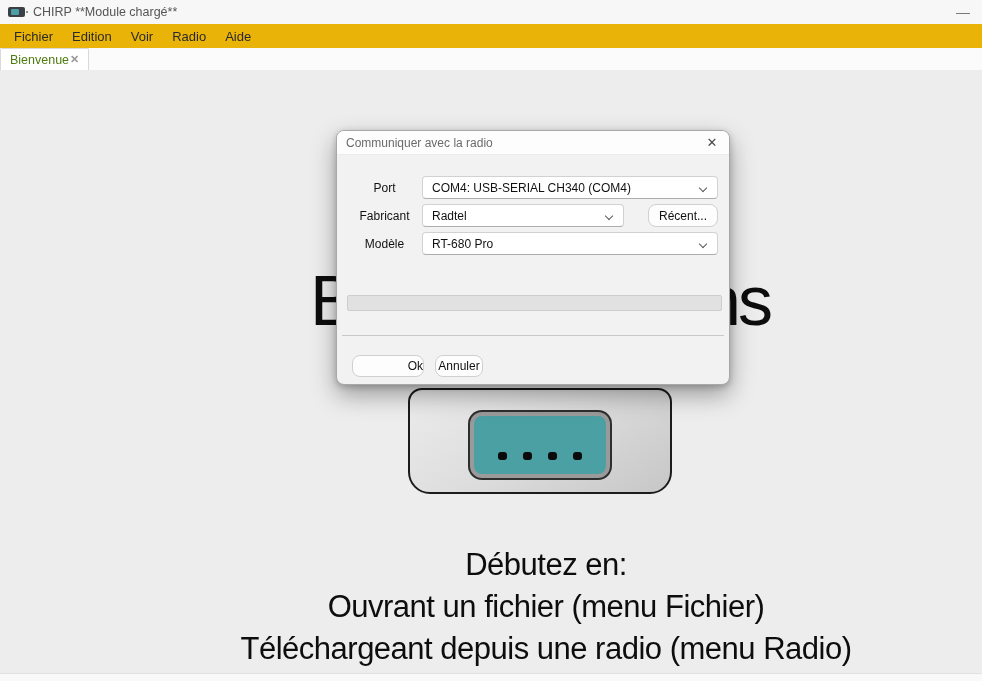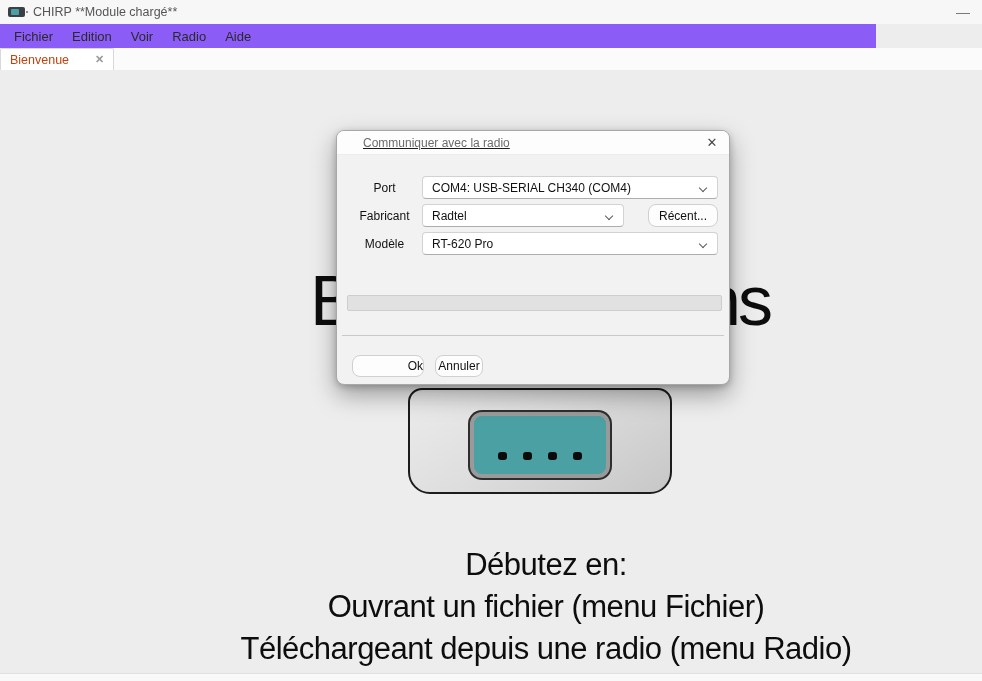--- a/index.html
+++ b/index.html
@@ -25,34 +25,34 @@
     background:#4aa0a5; border-radius:1px;
   }
   .app-icon::after {
     content:""; position:absolute; right:-3px; top:4px; width:2px; height:2px;
     background:#6a6a6a; border-radius:50%;
   }
   .title-text { font-size:12.5px; color:#555; }
   .minimize { position:absolute; right:12px; top:4px; width:14px; height:16px;
     color:#7a7a7a; font-size:14px; line-height:16px; text-align:center; cursor:default; }
   .menubar {
-    position:absolute; left:0; top:24px; width:876px; height:24px;
-    background:#8b5cf6; display:flex; align-items:center; padding-left:8px;
+    position:absolute; left:0; top:24px; width:982px; height:24px;
+    background:#eab308; display:flex; align-items:center; padding-left:8px;
   }
   .menu-item { font-size:13px; color:#2a2a2a; padding:2px 6px; margin-right:7px; cursor:default; }
   .tabbar {
     position:absolute; left:0; top:48px; width:982px; height:22px;
     background:#fbfbfb;
   }
   .tab {
     position:absolute; left:0; top:0; height:22px; display:flex; align-items:center;
     background:#ffffff; border:1px solid #d9d9d9; border-bottom:none;
     padding:0 9px; border-radius:2px 2px 0 0;
   }
-  .tab-label { font-size:12.5px; color:#c2410c; margin-right:26px; }
+  .tab-label { font-size:12.5px; color:#4d7c0f; margin-right:1px; }
   .tab-close { font-size:11px; color:#9a9a9a; font-weight:bold; }
   
   .content {
     position:absolute; left:0; top:70px; width:982px; height:603px;
     background:#ededed; overflow:hidden;
   }
   .statusbar {
     position:absolute; left:0; top:673px; width:982px; height:8px;
     background:#f9f9f9; border-top:1px solid #e1e1e1;
   }
@@ -87,21 +87,21 @@
   
   .dialog {
     position:absolute; left:336px; top:130px; width:394px; height:255px;
     background:#f2f2f2; border:1px solid #a8a8a8; border-radius:8px;
     box-shadow:0 10px 24px rgba(0,0,0,0.35), 0 2px 6px rgba(0,0,0,0.2);
     z-index:10; font-size:12px;
   }
   .dialog-titlebar {
     position:absolute; left:0; top:0; right:0; height:24px;
     background:#fdfdfd; border-radius:7px 7px 0 0; border-bottom:1px solid #ececec;
-    display:flex; align-items:center; padding-left:26px;text-decoration:underline;
+    display:flex; align-items:center; padding-left:9px;
   }
   .dialog-title { font-size:12px; color:#6b6b6b; }
   .dialog-close {
     position:absolute; right:9px; top:4px; width:16px; height:16px;
     color:#4a4a4a; font-size:13px; line-height:16px; text-align:center; cursor:default;
   }
   .field-label {
     position:absolute; left:10px; width:75px; height:23px;
     display:flex; align-items:center; justify-content:center;
     font-size:12px; color:#111;
@@ -195,21 +195,21 @@
 
   <div class="field-label" style="top:73px">Fabricant</div>
   <div class="combo" style="left:85px; top:73px; width:202px">
     <span>Radtel</span>
     <span class="chevron"></span>
   </div>
   <button class="btn recent-btn" style="top:73px">Récent...</button>
 
   <div class="field-label" style="top:101px">Modèle</div>
   <div class="combo" style="left:85px; top:101px; width:296px">
-    <span>RT-620 Pro</span>
+    <span>RT-680 Pro</span>
     <span class="chevron"></span>
   </div>
 
   <div class="progress">
     <div class="progress-fill" style="width: 0%;"></div>
   </div>
 
   <div class="dialog-sep"></div>
 
   <button class="btn ok-btn">Ok</button>

